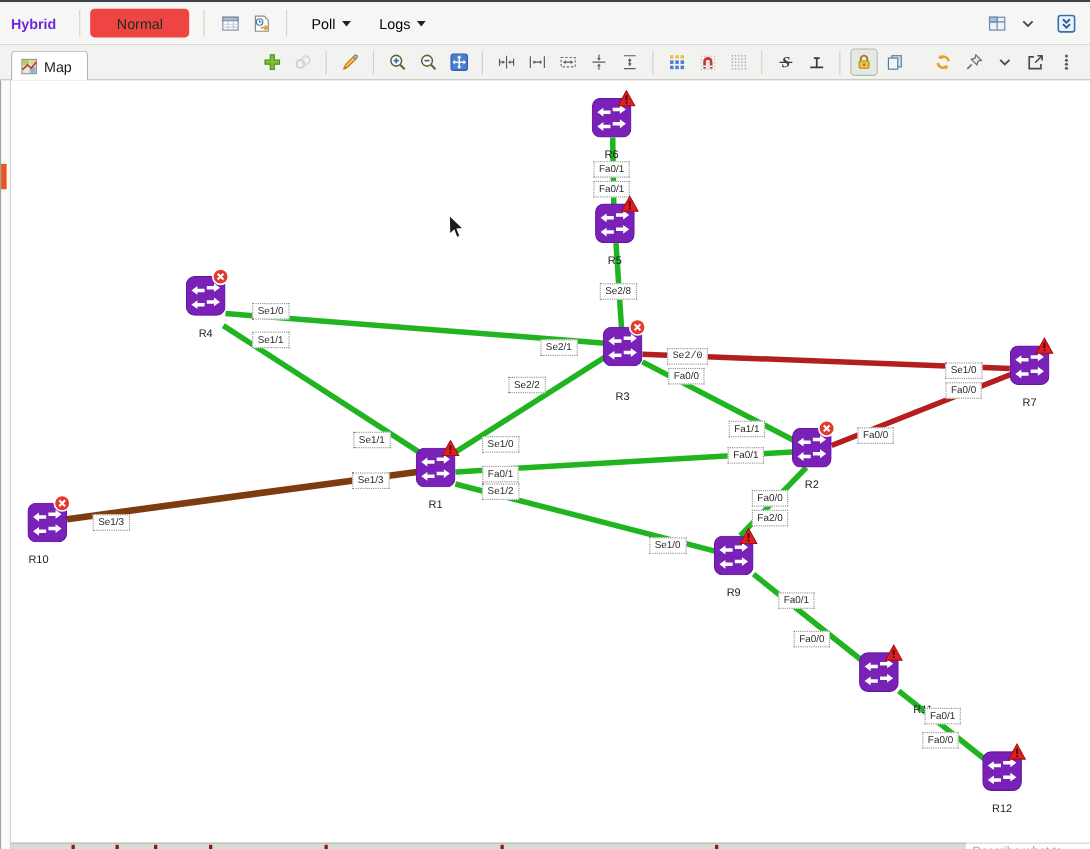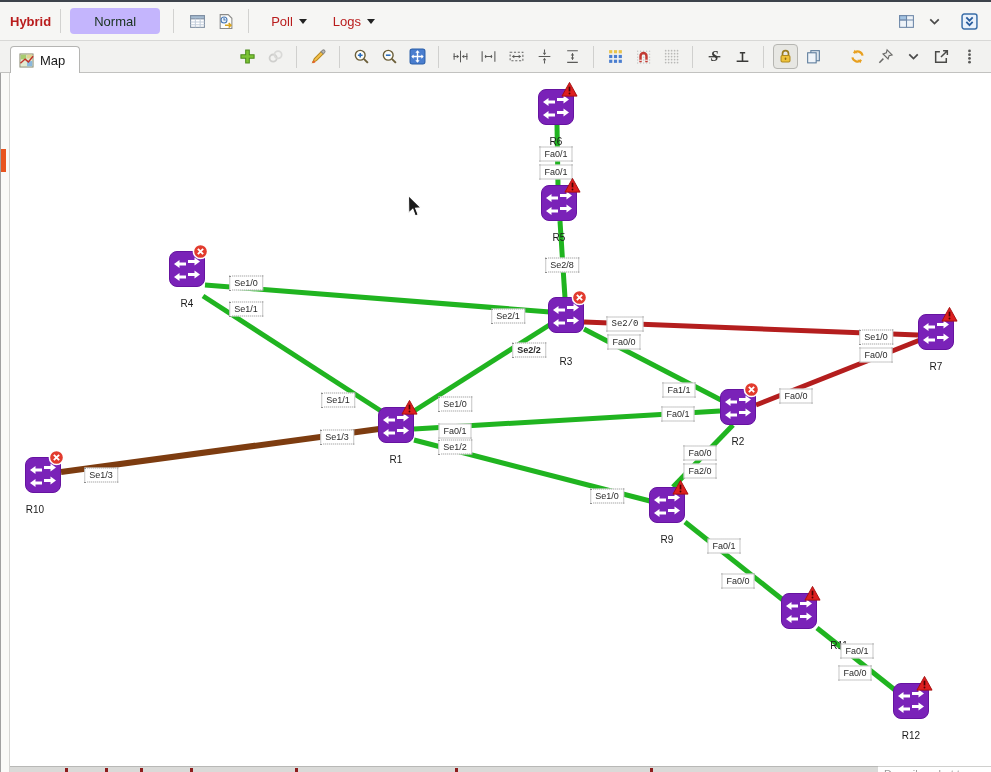--- a/index.html
+++ b/index.html
@@ -2,28 +2,28 @@
 <html><head>
 <meta charset="utf-8">
 <style>
   html,body{margin:0;padding:0}
   body{width:991px;height:772px;overflow:hidden;position:relative;background:#fff;
        font-family:"Liberation Sans",sans-serif;-webkit-font-smoothing:antialiased}
   .win-top-edge{height:2px;background:#3d434b}
   
   .topbar{height:38px;background:#f6f6f4;display:flex;align-items:center;
           border-bottom:1px solid #d8d8d6;padding:0 8px 0 10px}
-  .mode{font-weight:bold;font-size:13px;color:#b91c1c;}
+  .mode{font-weight:bold;font-size:13px;color:#6d28d9;margin-right:12px}
   .status-btn{border:none;border-radius:4px;width:90px;height:26px;font-size:13px;
               color:#17301b;font-family:inherit;cursor:default;margin-right:4px}
   .sep{width:1px;height:24px;background:#d2d2d0;margin:0 9px;flex:0 0 auto}
   .iconbtn{width:26px;height:26px;display:inline-flex;align-items:center;justify-content:center;
            background:none;border:none;padding:0;margin:0 1px;border-radius:3px}
   .iconbtn svg{width:17px;height:17px;display:block}
-  .menu{font-size:13px;color:#b91c1c;padding:4px 4px;margin:0 9px;display:inline-flex;
+  .menu{font-size:13px;color:#000000;padding:4px 4px;margin:0 9px;display:inline-flex;
         align-items:center;background:none;border:none;font-family:inherit}
   .caret{display:inline-block;width:0;height:0;border-left:4px solid transparent;
          border-right:4px solid transparent;border-top:5px solid #222;margin-left:6px}
   .topbar-right{margin-left:auto;display:flex;align-items:center}
   .gap8{margin-left:8px}
   
   .tabbar{height:31px;background:#f2f2f0;border-bottom:1px solid #c2c2c0;display:flex;
           align-items:flex-end;padding-left:10px;position:relative;z-index:9}
   .tab{height:26px;background:#fff;border:1px solid #b5b5b3;border-bottom:none;
        border-radius:4px 4px 0 0;display:flex;align-items:center;padding:0 14px 0 8px;
@@ -65,21 +65,21 @@
   .orange-marker{position:absolute;left:0;top:108px;width:5px;height:23px;background:#e8541f}
 </style>
 </head>
 <body>
 
 <div class="win-top-edge"></div>
 
 <header class="topbar">
   <span class="mode">Hybrid</span>
   <span class="sep"></span>
-  <button class="status-btn" style="background: #c4b5fd;">Normal</button>
+  <button class="status-btn" style="background: #ef4444;">Normal</button>
   <span class="sep"></span>
   <span id="topbar-left-icons" style="display:inline-flex">
       <button class="iconbtn">
         <span style="display: inline-flex;">
           <svg viewBox="0 0 16 16" style="width: 17px; height: 17px;">
             <rect x="1.5" y="2.5" width="13" height="11" fill="#fff" stroke="#7d8da0"></rect>
             <rect x="1.5" y="2.5" width="13" height="3" fill="#a7bdd2" stroke="#7d8da0"></rect>
             <path d="M1.5 8.5h13M1.5 11h13M6 5.5v8M10.5 5.5v8" stroke="#c3cedb" fill="none"></path>
           </svg>
         </span>
@@ -458,21 +458,21 @@
       <div class="node-name" style="left: 804px; top: 568px;">R11</div>
       <div class="node-name" style="left: 876px; top: 658px;">R12</div>
     </div>
   <div id="labels-layer">
       <div class="iface" style="left: 556px; top: 82px;">Fa0/1</div>
       <div class="iface" style="left: 556px; top: 100px;">Fa0/1</div>
       <div class="iface" style="left: 562px; top: 193px;">Se2/8</div>
       <div class="iface" style="left: 246px; top: 211px;">Se1/0</div>
       <div class="iface" style="left: 246px; top: 237px;">Se1/1</div>
       <div class="iface" style="left: 508px; top: 244px;">Se2/1</div>
-      <div class="iface" style="left: 529px; top: 278px; font-weight: bold;">Se2/2</div>
+      <div class="iface" style="left: 479px; top: 278px;">Se2/2</div>
       <div class="iface" style="left: 625px; top: 252px; font-family: Liberation Mono, monospace;">Se2/0</div>
       <div class="iface" style="left: 624px; top: 270px;">Fa0/0</div>
       <div class="iface" style="left: 876px; top: 265px;">Se1/0</div>
       <div class="iface" style="left: 876px; top: 283px;">Fa0/0</div>
       <div class="iface" style="left: 679px; top: 318px;">Fa1/1</div>
       <div class="iface" style="left: 678px; top: 342px;">Fa0/1</div>
       <div class="iface" style="left: 796px; top: 324px;">Fa0/0</div>
       <div class="iface" style="left: 338px; top: 328px;">Se1/1</div>
       <div class="iface" style="left: 455px; top: 332px;">Se1/0</div>
       <div class="iface" style="left: 455px; top: 359px;">Fa0/1</div>

